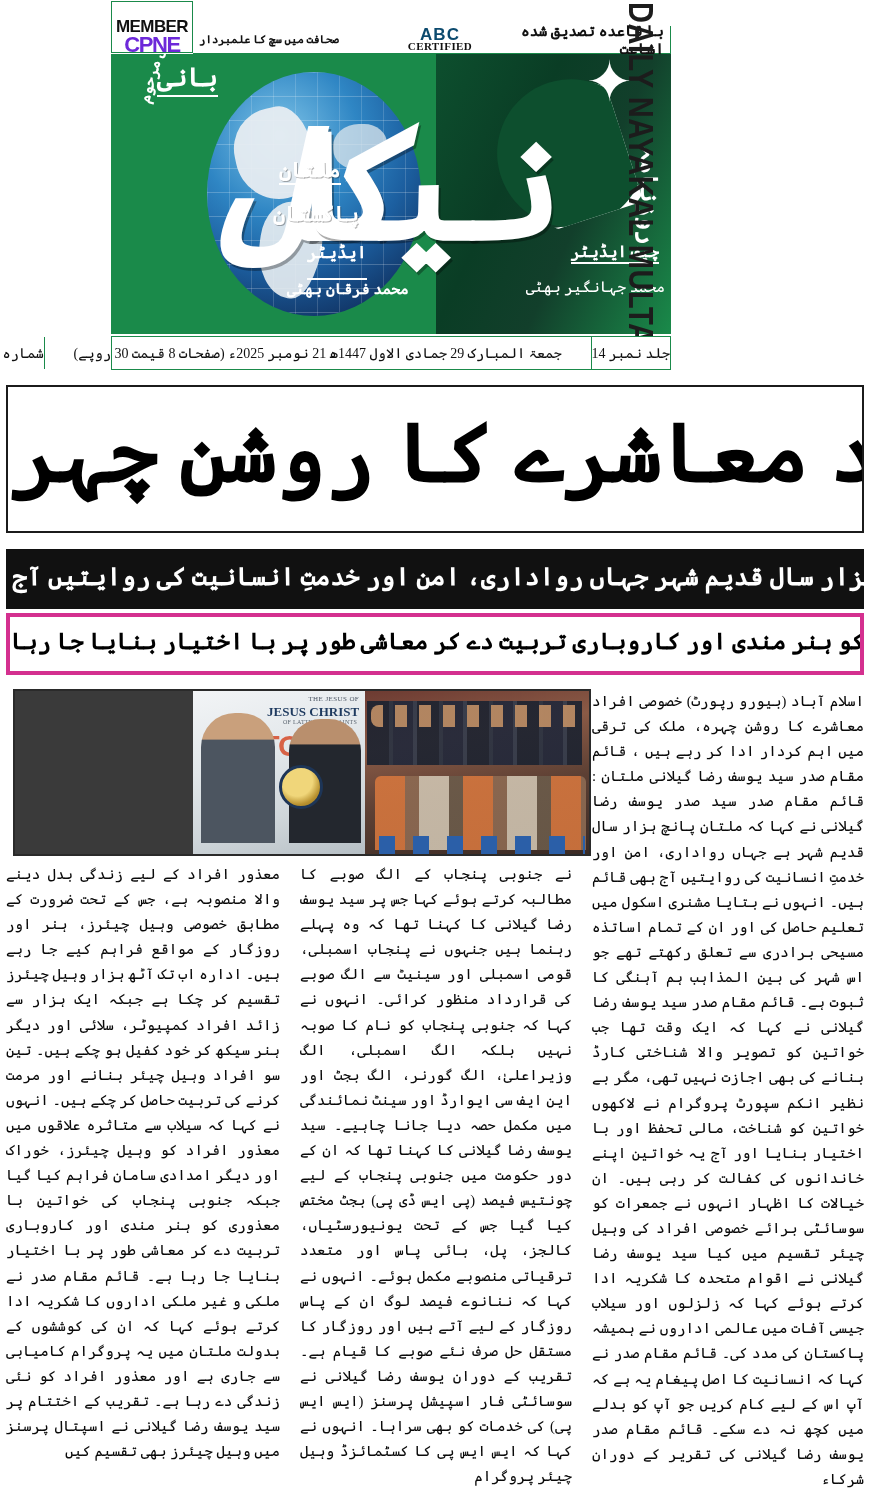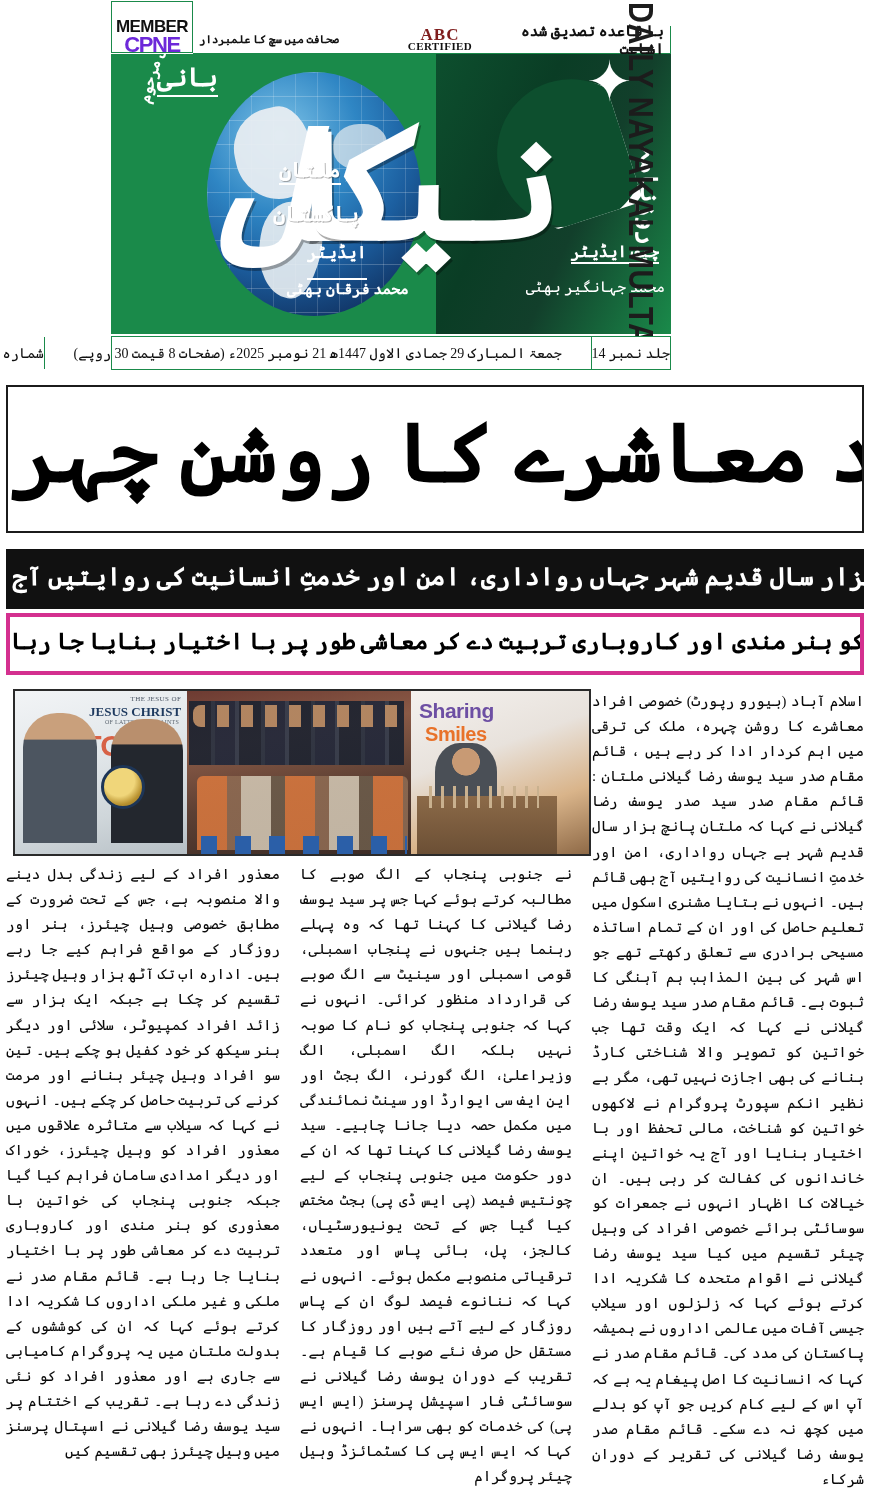--- a/index.html
+++ b/index.html
@@ -95,25 +95,25 @@
     text-align: right;
     letter-spacing: -0.3px;
   }
   .abc-block {
     width: 160px;
     text-align: center;
     direction: ltr;
     line-height: 0.9;
   }
   .abc-big {
-    font-family: Liberation Serif, serif;
+    font-family: Liberation Sans, sans-serif;
     font-weight: 700;
     font-size: 17px;
     letter-spacing: 1px;
-    color: #7f1d1d;
+    color: #0c4a6e;
   }
   .abc-small {
     font-family: "Liberation Serif", serif;
     font-weight: 700;
     font-size: 11px;
     letter-spacing: 0.4px;
     color: #111;
   }
   .cert-urdu-left {
     flex: 1;
@@ -668,27 +668,20 @@
   <div class="sub-black">
     <div class="sub-black-text">ملتان پانچ ہزار سال قدیم شہر جہاں رواداری، امن اور خدمتِ انسانیت کی روایتیں آج بھی قائم ہیں</div>
   </div>
 
   <div class="sub-pink">
     <div class="sub-pink-text">خواتین با معذوری کو ہنر مندی اور کاروباری تربیت دے کر معاشی طور پر با اختیار بنایا جا رہا ہے، قائم مقام صدر</div>
   </div>
 
   <div class="photo-frame">
 
-    <div class="panel panel-1">
-      <div class="p1-banner-a">Sharing</div>
-      <div class="p1-banner-b">Smiles</div>
-      <div class="p1-speaker"></div>
-      <div class="p1-podium"></div>
-      <div class="p1-mics"></div>
-    </div>
 
     <div class="panel panel-2">
       <div class="p2-row-back"></div>
       <div class="p2-heads"></div>
       <div class="p2-seated"></div>
       <div class="p2-chairs"></div>
     </div>
 
     <div class="panel panel-3">
       <div class="p3-head-txt-a">THE JESUS OF</div>

